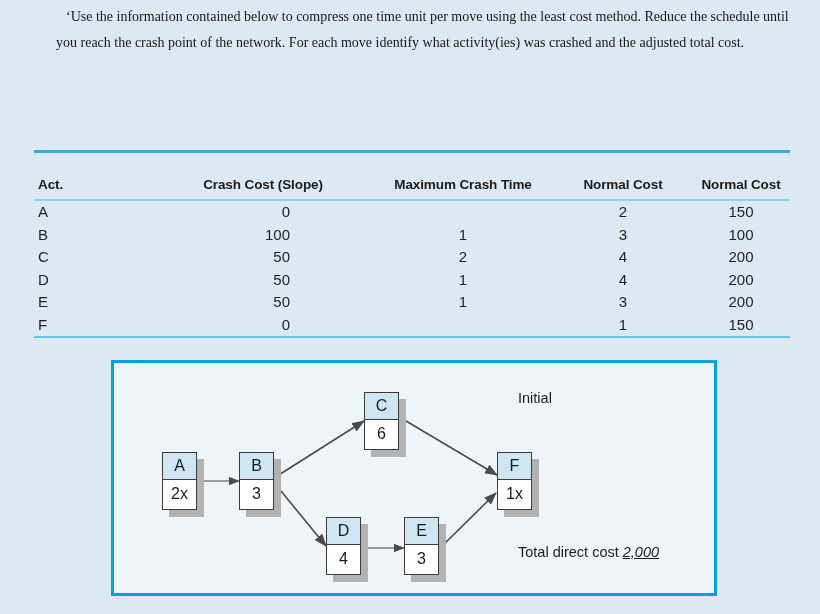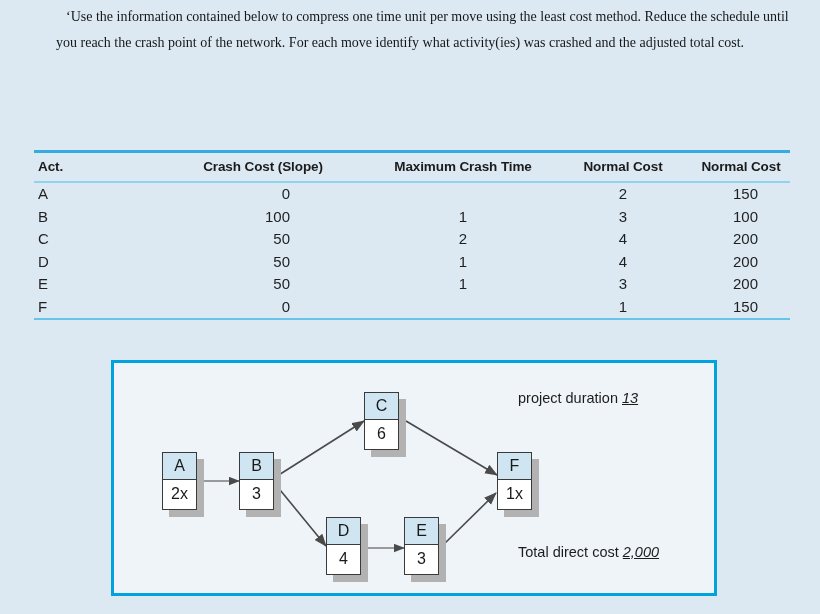--- a/index.html
+++ b/index.html
@@ -30,39 +30,39 @@
   }
   .rule-top{height:3px;background:#35ace0;width:756px;}
   .rule-head{height:2px;background:#8fd3ef;width:756px;}
   .rule-bottom{height:2px;background:#66c4e8;width:756px;}
   table.crash{
     width:756px;border-collapse:collapse;table-layout:fixed;
   }
   table.crash th{
     font-family:"Liberation Sans", sans-serif;
     font-size:13.5px;font-weight:bold;color:#1b1b1b;
-    padding:6px 0 7px 0;letter-spacing:-0.1px;margin-top:48px;
+    padding:24px 0 7px 0;letter-spacing:-0.1px;margin-top:48px;
   }
   table.crash td{
     font-family:"Liberation Sans", sans-serif;
     font-size:15px;font-weight:normal;color:#1f1f1f;
     padding:1px 0 2px 0;
     line-height:19.5px;
   }
   .col-act{width:120px;text-align:left;padding-left:4px!important;}
   .col-slope{width:210px;text-align:center;}
   .col-maxct{width:190px;text-align:center;}
   .col-ntime{width:130px;text-align:center;}
   .col-ncost{width:106px;text-align:center;}
   th.col-act{text-align:left;padding-left:4px!important;}
   td.num{position:relative;}
   .slope-val{display:inline-block;width:54px;text-align:right;}
   .maxct-val{display:inline-block;width:30px;text-align:center;}
   .ntime-val{display:inline-block;width:24px;text-align:center;}
-  .ncost-val{display:inline-block;width:34px;text-align:right;}
+  .ncost-val{display:inline-block;width:34px;text-align:center;}
 
   
   #diagram{
     position:absolute;
     left:111px; top:360px;
     width:606px; height:236px;
     background:#eef4f8;
     border:3px solid #00a3dd;
     box-sizing:border-box;
   }
@@ -241,19 +241,19 @@
       <div class="node" style="left: 383px; top: 89px;">
         <div class="shadow"></div>
         <div class="body">
           <div class="top">F</div>
           <div class="bot">1x</div>
         </div>
       </div>
     </div>
 
   <div class="annot" style="left:404px;top:25px;">
-    <div><span>project duration</span> <span class="val">13</span></div>
+    <div>Initial</div>
   </div>
 
   <div class="annot" style="left:404px;top:179px;">
     <span>Total direct cost</span> <span class="val">2,000</span>
   </div>
 </div>
 
 </body></html>

